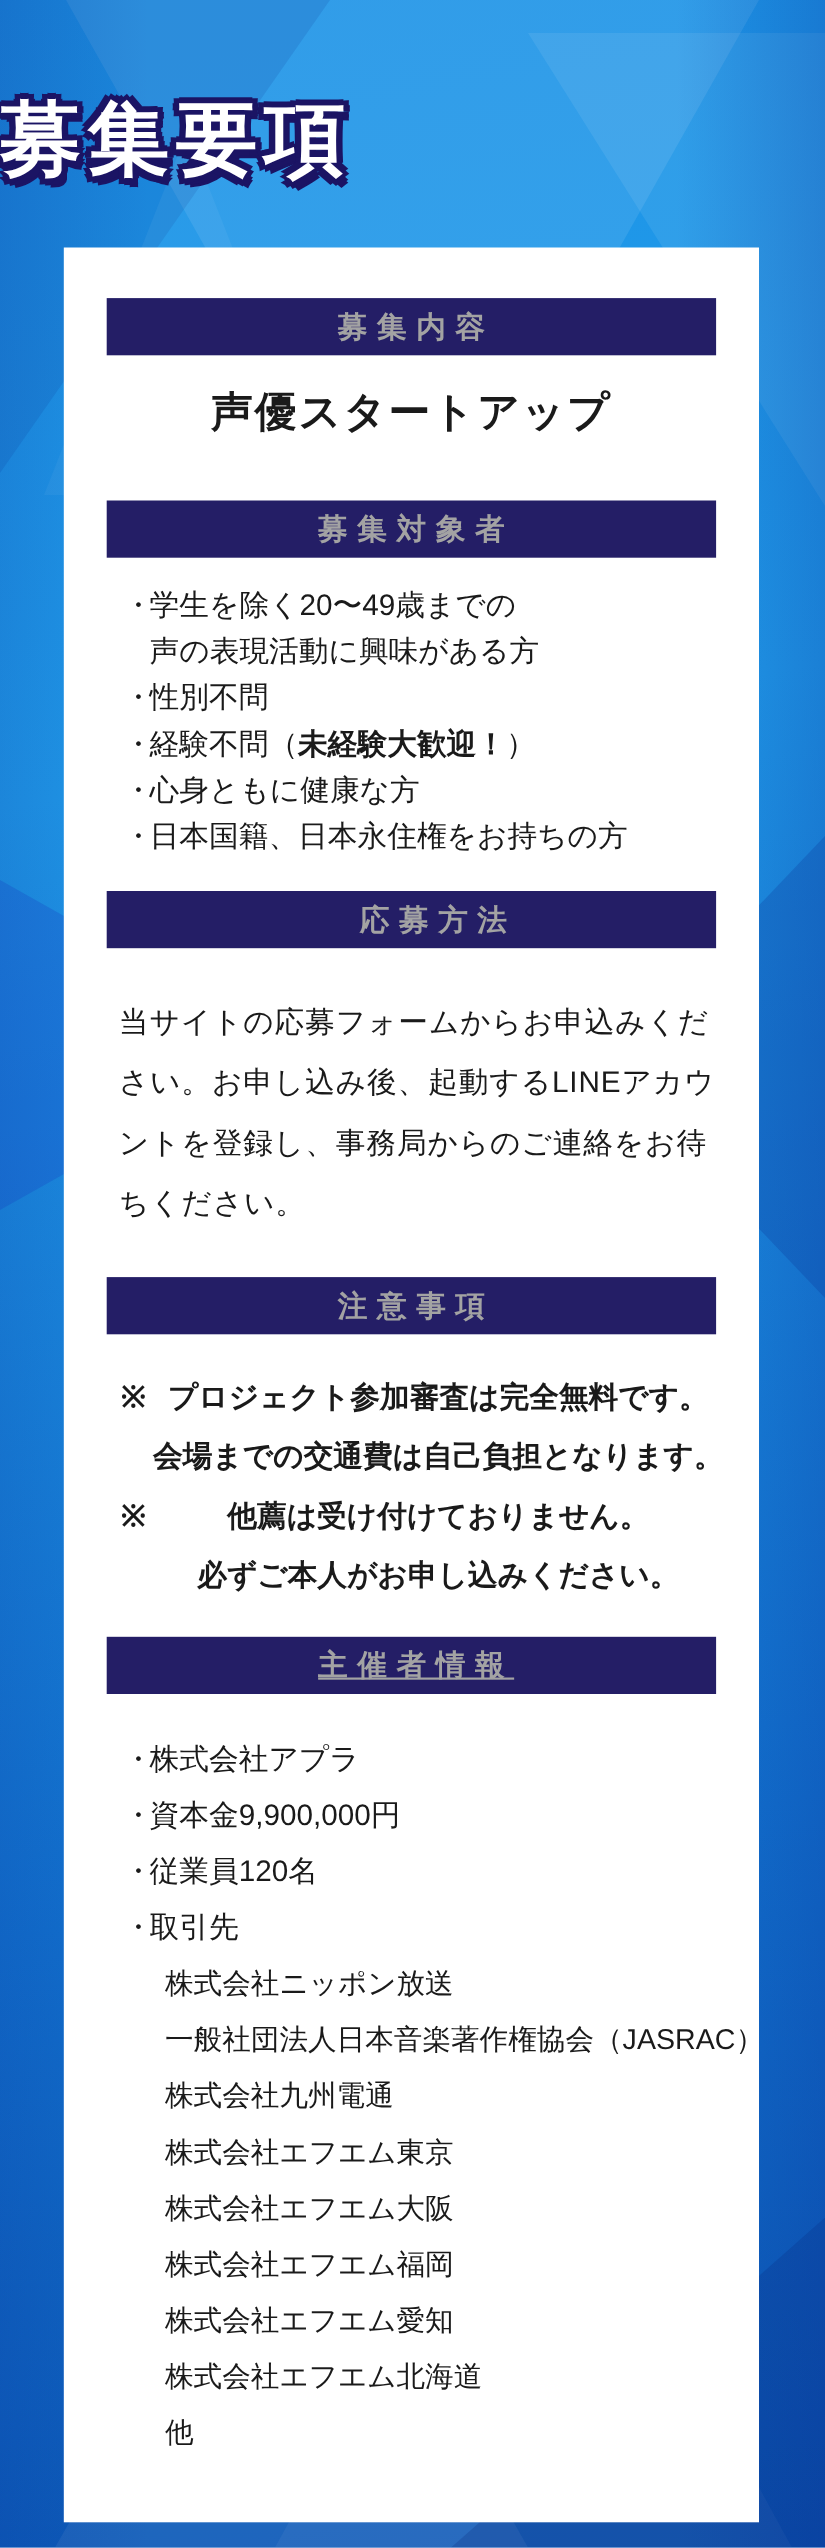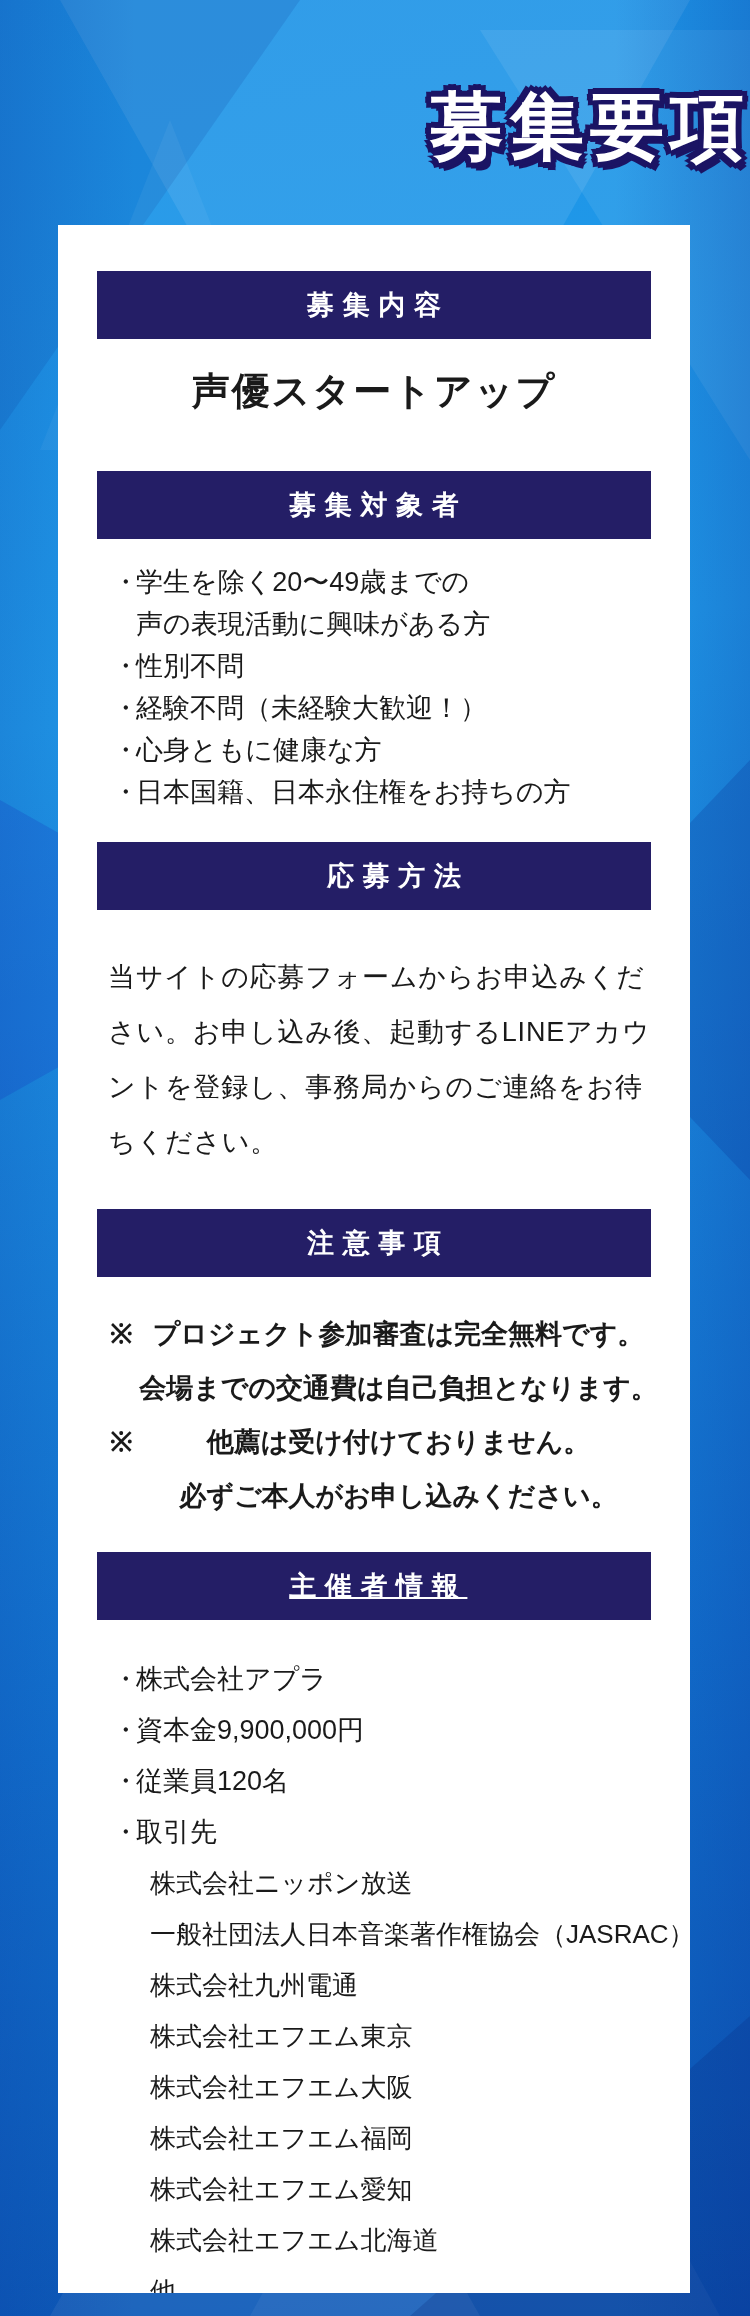--- a/index.html
+++ b/index.html
@@ -25,55 +25,54 @@
   .tri-bottom1{left:50px;bottom:0;width:430px;height:380px;background:rgba(255,255,255,.07);
     clip-path:polygon(50% 0,0 100%,100% 100%);}
   .tri-bottom2{right:30px;bottom:0;width:470px;height:430px;background:rgba(255,255,255,.05);
     clip-path:polygon(50% 0,0 100%,100% 100%);}
   .tri-bottom-dark{right:0;bottom:0;width:340px;height:300px;background:rgba(7,30,110,.20);
     clip-path:polygon(100% 0,100% 100%,0 100%);}
   .side-shade{position:absolute;inset:0;
     background:linear-gradient(90deg,rgba(9,45,150,.20),rgba(9,45,150,0) 18%,rgba(9,45,150,0) 82%,rgba(9,45,150,.26));}
 
   .page-title{
-    position:absolute;top:78px;left:0;right:0;margin:0;text-align:right;
+    position:absolute;top:78px;left:0;right:0;margin:0;text-align:left;
     font-size:74px;font-weight:bold;letter-spacing:6px;color:#ffffff;
     text-shadow:
       -5px -5px 0 #1b1464, 5px -5px 0 #1b1464,
       -5px  5px 0 #1b1464, 5px  5px 0 #1b1464,
       -6px  0   0 #1b1464, 6px  0   0 #1b1464,
        0   -6px 0 #1b1464, 0    6px 0 #1b1464,
        5px  8px 0 #1b1464;
-    padding-left: 12px;
   }
 
   .card{
     position:absolute;top:225px;left:58px;width:632px;height:2068px;
     background:#ffffff;overflow:hidden;
   }
   .band{
-    height:68px;margin:0 39px;background:#241e66;color:#ffffff;
+    height:52px;margin:0 39px;background:#241e66;color:#a3a3a3;
     display:flex;align-items:center;justify-content:center;
     font-size:27px;font-weight:bold;
   }
   .band span{letter-spacing:.32em;text-indent:.32em;white-space:nowrap;}
   .band-1{margin-top:46px;}
   .band-2{margin-top:54px;}
   .band-3{margin-top:29px;padding-left:40px;}
   .band-4{margin-top:39px;}
   .band-5{margin-top:29px;text-decoration:underline;}
 
   .content-lines{margin-top:26px;text-align:center;font-size:38px;font-weight:bold;
     line-height:52px;letter-spacing:.05em;}
 
   .bullets{margin:22px 40px 0 54px;font-size:27px;line-height:42px;}
   .bullet-item{display:flex;align-items:flex-start;}
   .bullet-mark{flex:0 0 24px;width:24px;}
   .bullet-text{flex:1;}
-  .bullet-text .em{font-weight:normal;}
+  .bullet-text .em{font-weight:bold;}
 
   .para{margin:40px 45px 0 50px;font-size:27px;line-height:55px;letter-spacing:.03em;}
   .para div{white-space:nowrap;}
 
   .notes{margin:30px 30px 0 52px;font-size:27px;font-weight:bold;line-height:54px;}
   .note{display:flex;align-items:flex-start;}
   .note-mark{flex:0 0 27px;width:27px;}
   .note-lines{flex:1;}
   .note-lines div{white-space:nowrap;text-align:center;}
 

